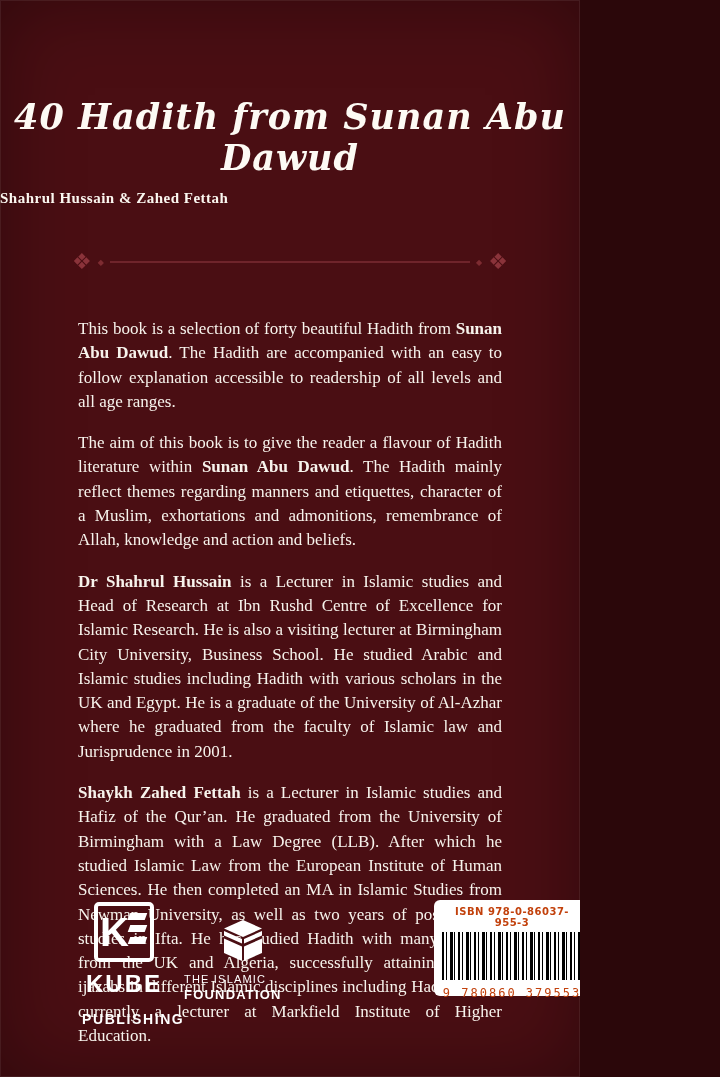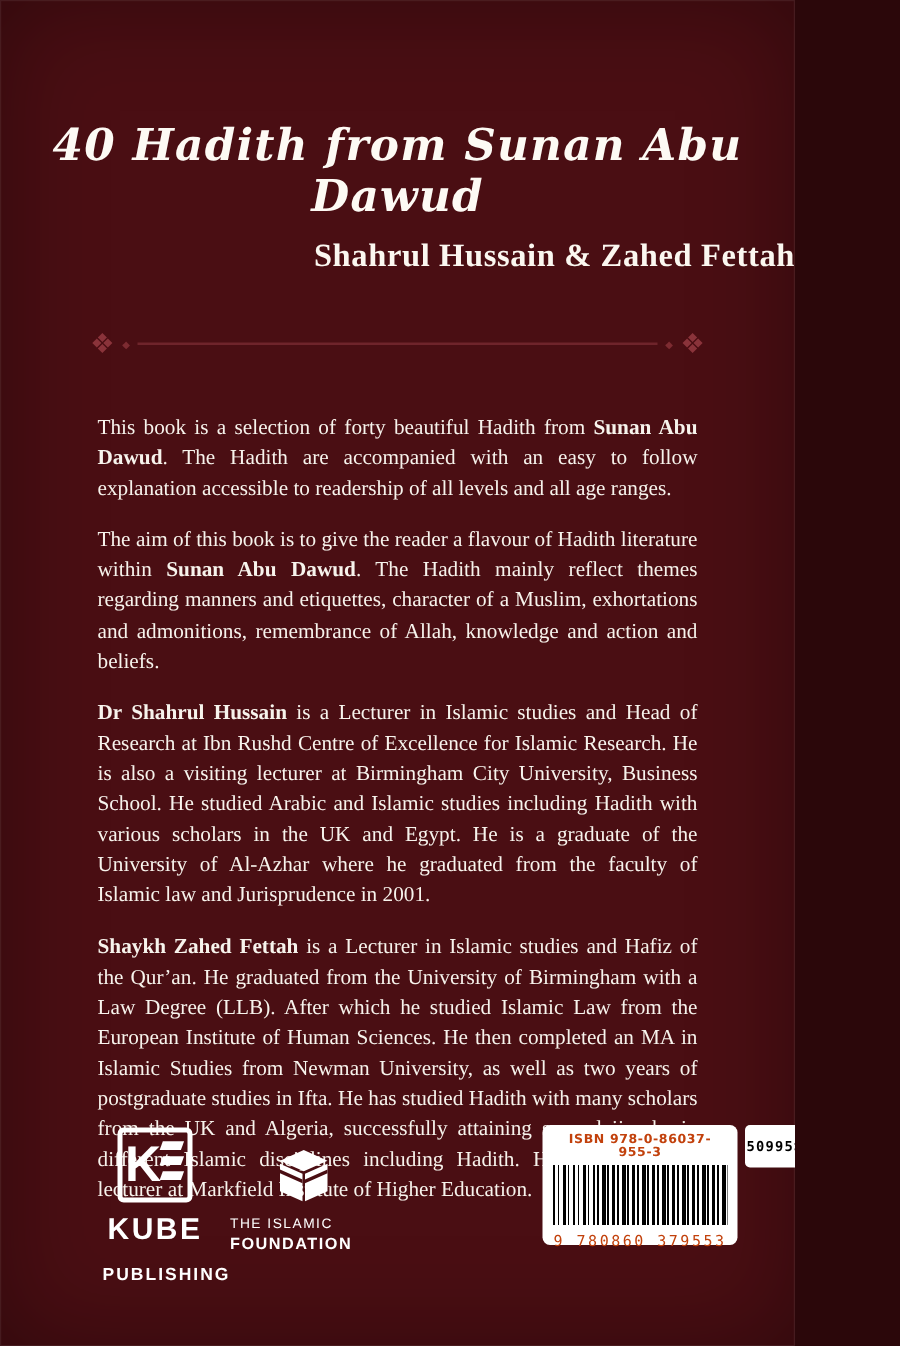--- a/index.html
+++ b/index.html
@@ -1,40 +1,40 @@
 <!DOCTYPE html>
 <html><head>
 <meta charset="utf-8">
 <style>
   html,body{margin:0;padding:0;background:#2b070a;}
   .cover{
     position:relative;
-    width:636px;height:1077px;
+    width:580px;height:1077px;
     background:#4a0e13;
     box-shadow:inset 0 0 0 1px rgba(255,255,255,.07), inset 0 0 80px rgba(0,0,0,.35);
     overflow:hidden;
     font-family:"Liberation Serif", serif;
     color:#f7f3ec;
   }
   
   .title{
     padding-top:96px;
     text-align:center;
     font-family:"DejaVu Serif", serif;
     font-style:italic;
     font-weight:bold;
     font-size:35px;
     letter-spacing:1px;
     color:#fdfaf4;
   }
   .authors{
     margin-top:12px;
-    text-align:right;
+    text-align:left;
     font-weight:bold;
-    font-size:26px;
+    font-size:15px;
     letter-spacing:.5px;
     color:#fbf7f0;
   }
   
   .divider{
     margin:44px 72px 0 72px;
     display:flex;
     align-items:center;
     color:#8a333a;
   }

